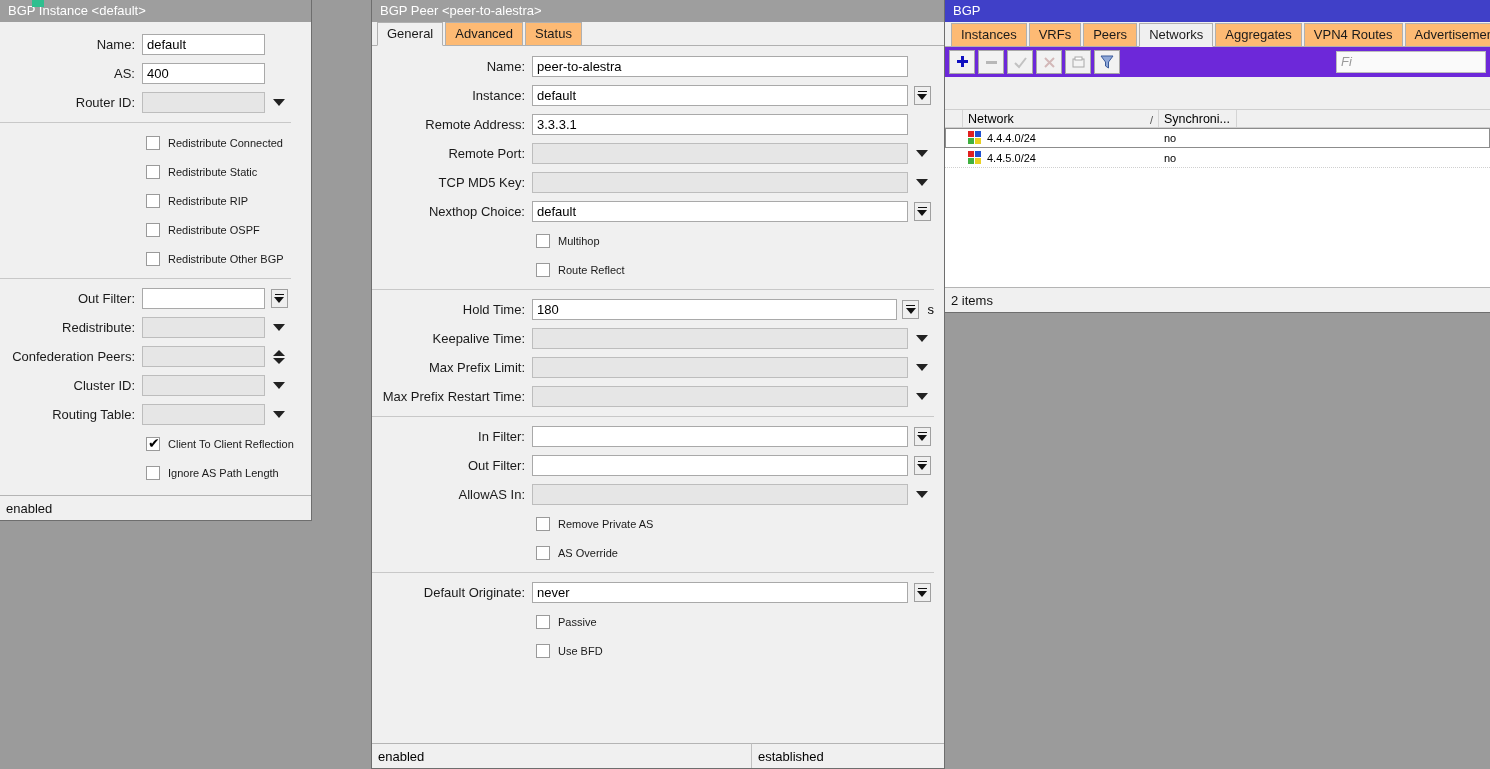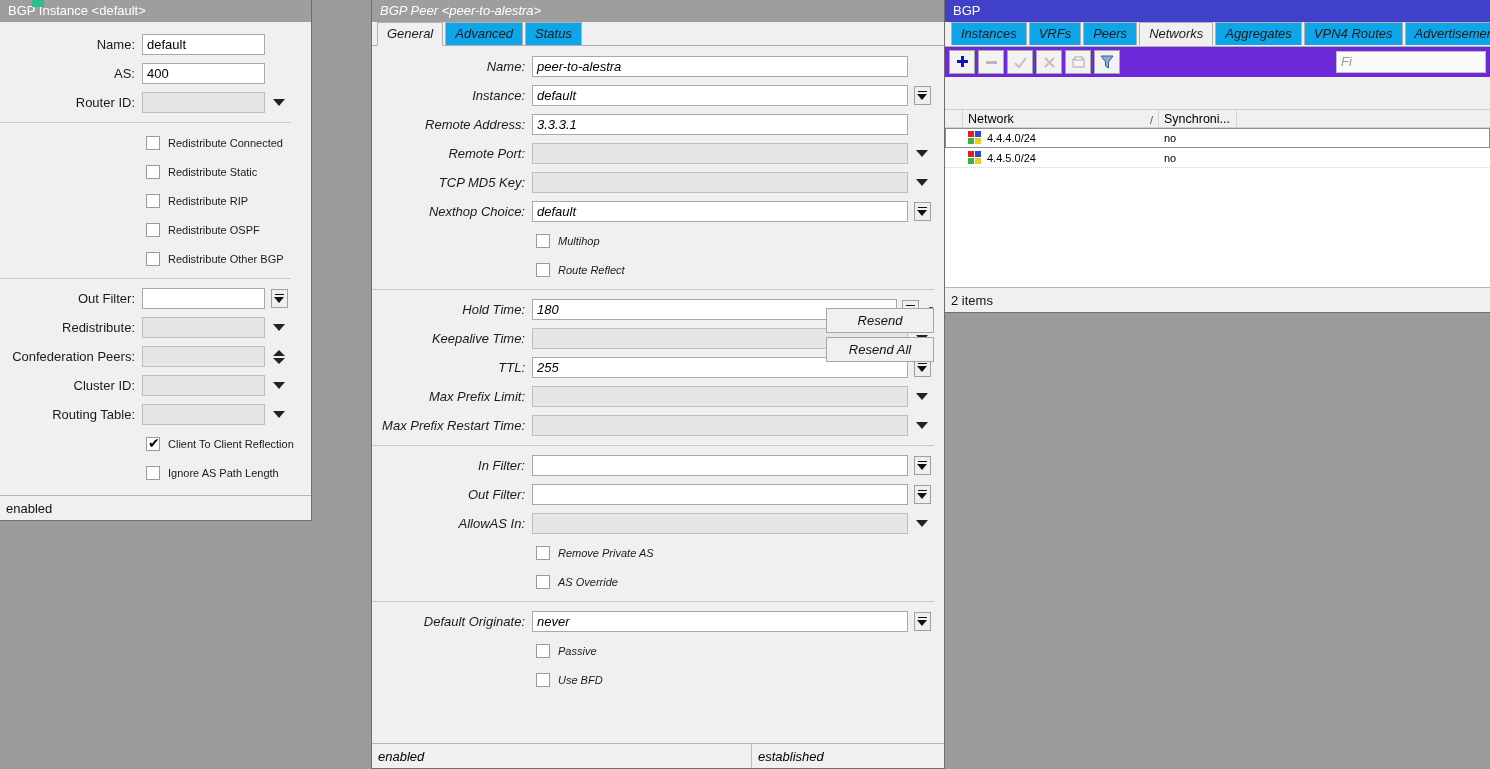--- a/index.html
+++ b/index.html
@@ -84,29 +84,29 @@
   #w-instance .winbody { padding: 8px 20px 0 0; height: 471px; }
   #w-instance .lbl { width: 142px; }
   #w-instance .fld { max-width: 205px; }
   #w-instance .cbrow { padding-left: 146px; }
   #w-instance .statusbar { position: absolute; left: 0; bottom: 0; width: 100%; }
 
   
   .greendot { position: absolute; left: 32px; top: 0px; width: 12px; height: 7px; background: #2fbf8f; }
 
   
-  #w-peer { left: 371px; top: 0px; width: 574px; height: 769px; border-top: none; font-style: italic; }
+  #w-peer { left: 371px; top: 0px; width: 574px; height: 769px; border-top: none; }
   #w-peer .tabs {
     display: flex; align-items: flex-end; height: 24px;
     padding-left: 5px; background: #f0f0f0;
     border-bottom: 1px solid #b0b0b0;
   }
   .tab {
     padding: 3px 9px 4px 9px; font-size: 13px;
-    background: #0ea5e9; border: 1px solid #b0b0b0; border-bottom: none;
+    background: #fdba74; border: 1px solid #b0b0b0; border-bottom: none;
     margin-right: 2px; color: #1a1a1a; white-space: nowrap;
   }
   .tab.sel { background: #f0f0f0; border-bottom: 1px solid #f0f0f0; margin-bottom: -1px; font-weight: normal; }
   #w-peer .winbody { padding: 6px 10px 0 0; }
   #w-peer .lbl { width: 160px; }
   #w-peer .cbrow { padding-left: 164px; }
   #w-peer .peer-status { position: absolute; left: 0; bottom: 0; width: 100%; display: flex; }
   #w-peer .peer-status .cell { height: 25px; line-height: 25px; padding: 0 6px; background: #f0f0f0; border-top: 1px solid #b4b4b4; font-size: 13px; }
   #w-peer .peer-status .c1 { width: 380px; border-right: 1px solid #c0c0c0; }
   #w-peer .peer-status .c2 { flex: 1; }
@@ -115,21 +115,21 @@
   .sidebtns { position: absolute; right: 10px; top: 308px; width: 108px; }
   .sbtn {
     display: block; width: 108px; height: 25px; line-height: 23px;
     text-align: center; font-size: 13px;
     background: #f0f0f0; border: 1px solid #a6a6a6; margin-bottom: 4px;
     color: #111;
   }
 
   
   #w-bgp { left: 944px; top: 0px; width: 546px; height: 313px; border-top: none; border-right: none; }
-  #w-bgp .tabs { display: flex; align-items: flex-start; height: 25px; padding-left: 6px; background: #f0f0f0; border-bottom: 1px solid #b0b0b0; font-style: italic; }
+  #w-bgp .tabs { display: flex; align-items: flex-end; height: 25px; padding-left: 6px; background: #f0f0f0; border-bottom: 1px solid #b0b0b0; }
   #w-bgp .toolbar {
     height: 30px; display: flex; align-items: center;
     padding: 0 4px; background: #6d28d9; gap: 3px;
   }
   .tbtn {
     width: 26px; height: 24px; border: 1px solid #a8a8a8; background: #f2f2f2;
     display: flex; align-items: center; justify-content: center;
   }
   .findbox {
     margin-left: auto; width: 150px; height: 22px;
@@ -238,30 +238,20 @@
         <div class="suffix">s</div>
       </div>
       <div class="row">
         <div class="lbl">Keepalive Time:</div>
         <div class="fld dim"></div>
         <div class="wctrl">
             <div class="caret"></div>
           </div>
       </div>
       <div class="row">
-        <div class="lbl">TTL:</div>
-        <div class="fld">255</div>
-        <div class="wctrl">
-            <div class="btnbox">
-              <div class="bar"></div>
-              <div class="dn"></div>
-            </div>
-          </div>
-      </div>
-      <div class="row">
         <div class="lbl">Max Prefix Limit:</div>
         <div class="fld dim"></div>
         <div class="wctrl">
             <div class="caret"></div>
           </div>
       </div>
       <div class="row">
         <div class="lbl">Max Prefix Restart Time:</div>
         <div class="fld dim"></div>
         <div class="wctrl">
@@ -323,24 +313,20 @@
       <div class="cbrow">
         <div class="cbox"></div>
         <div class="cbl">Passive</div>
       </div>
       <div class="cbrow">
         <div class="cbox"></div>
         <div class="cbl">Use BFD</div>
       </div>
     </div>
 
-    <div class="sidebtns">
-      <div class="sbtn">Resend</div>
-      <div class="sbtn">Resend All</div>
-    </div>
 
     <div class="peer-status">
       <div class="cell c1">enabled</div>
       <div class="cell c2">established</div>
     </div>
   </div>
 
   <div class="win" id="w-instance">
     <div class="greendot"></div>
     <div class="titlebar">BGP Instance &lt;default&gt;</div>

